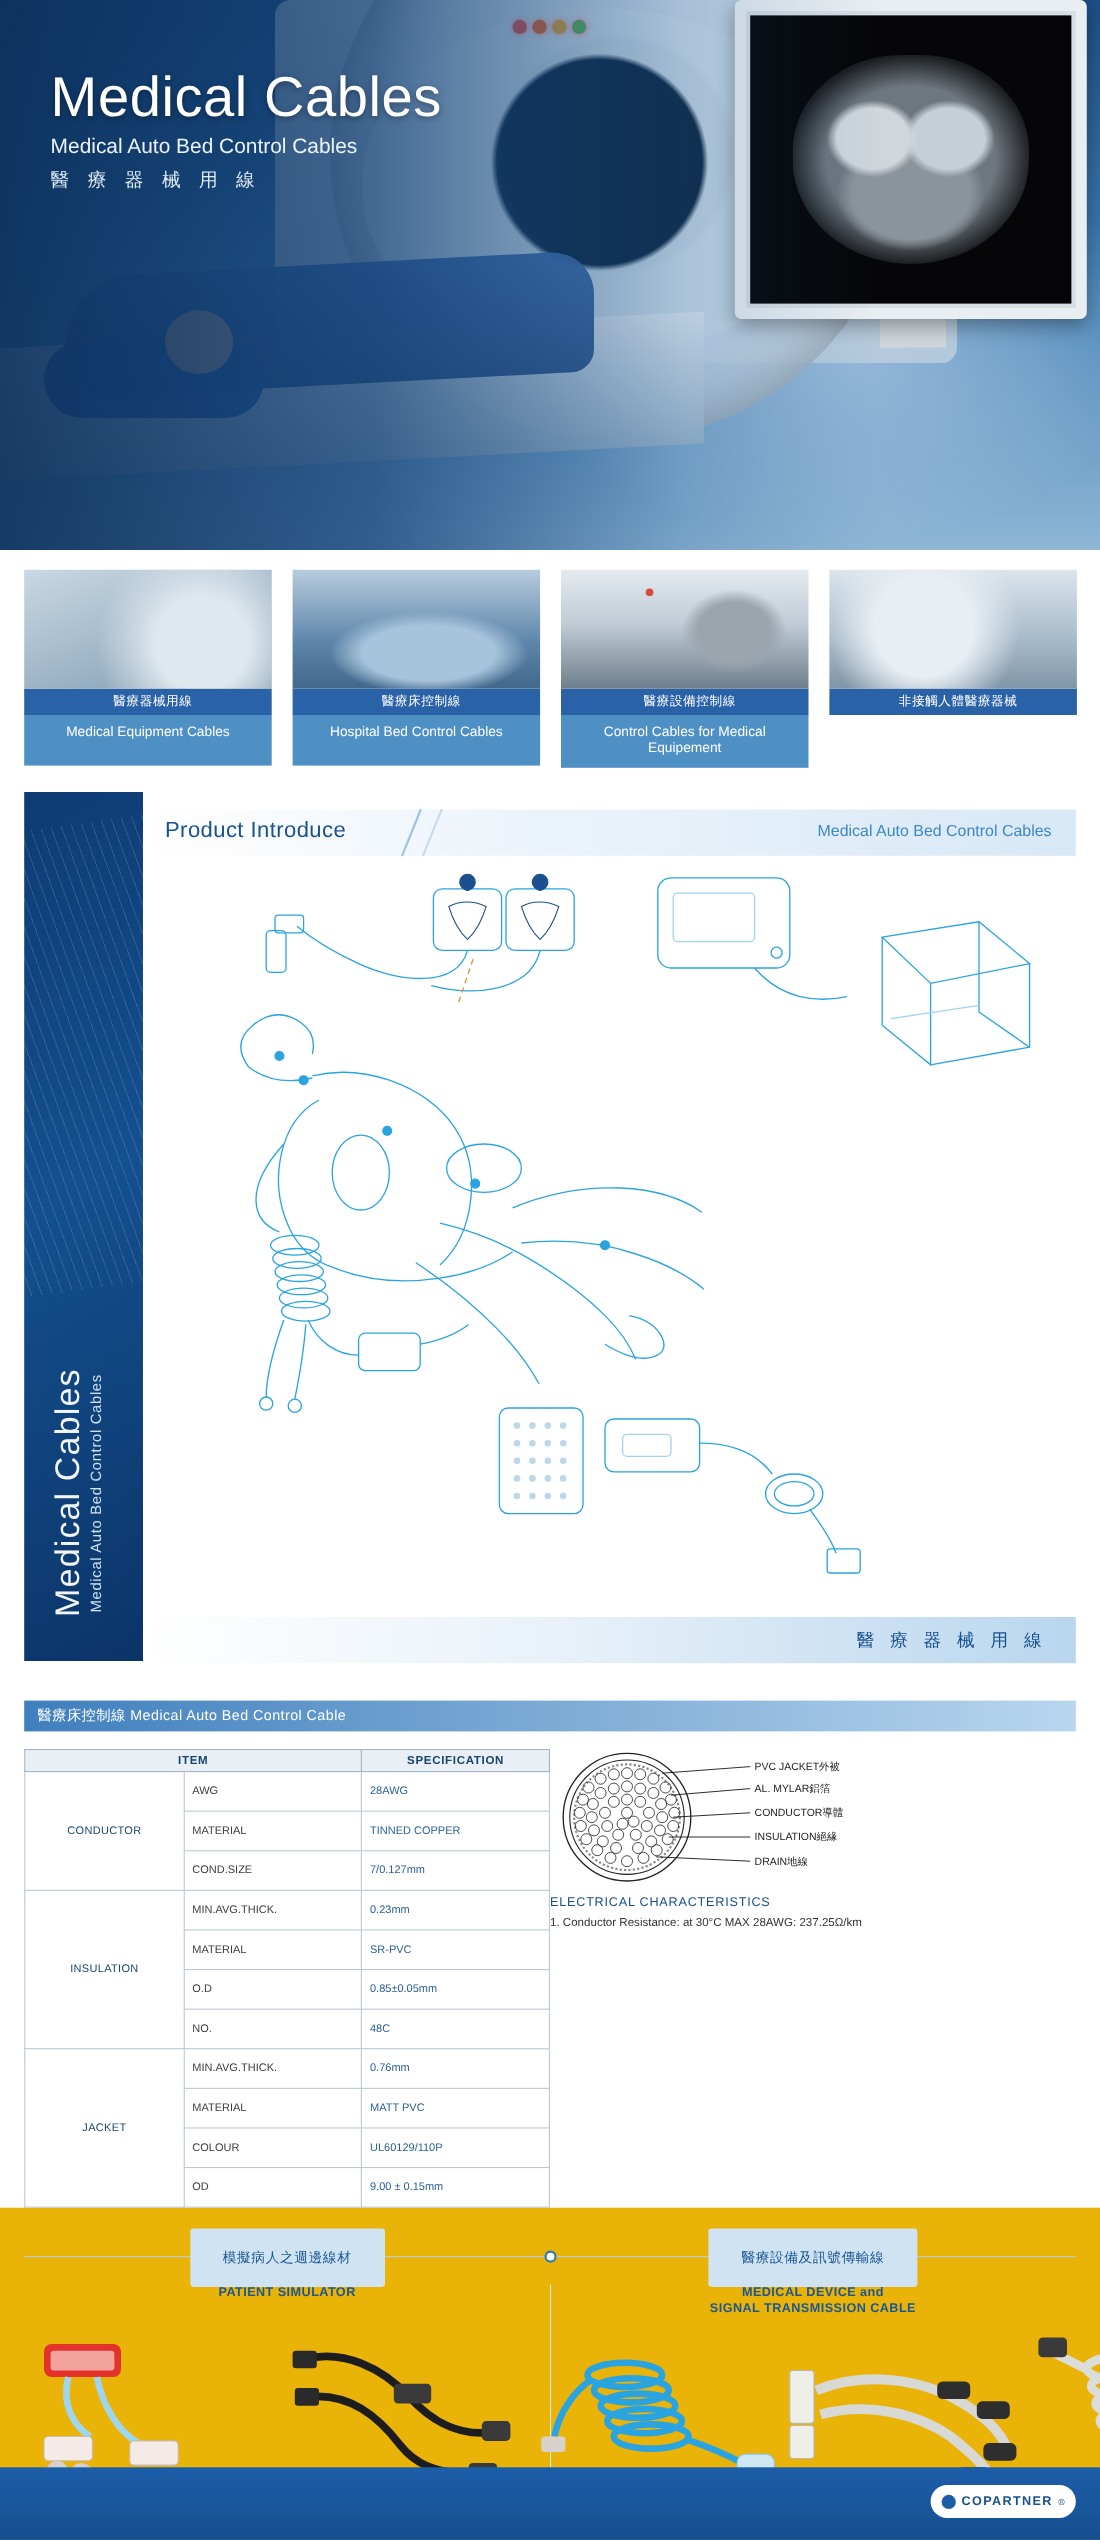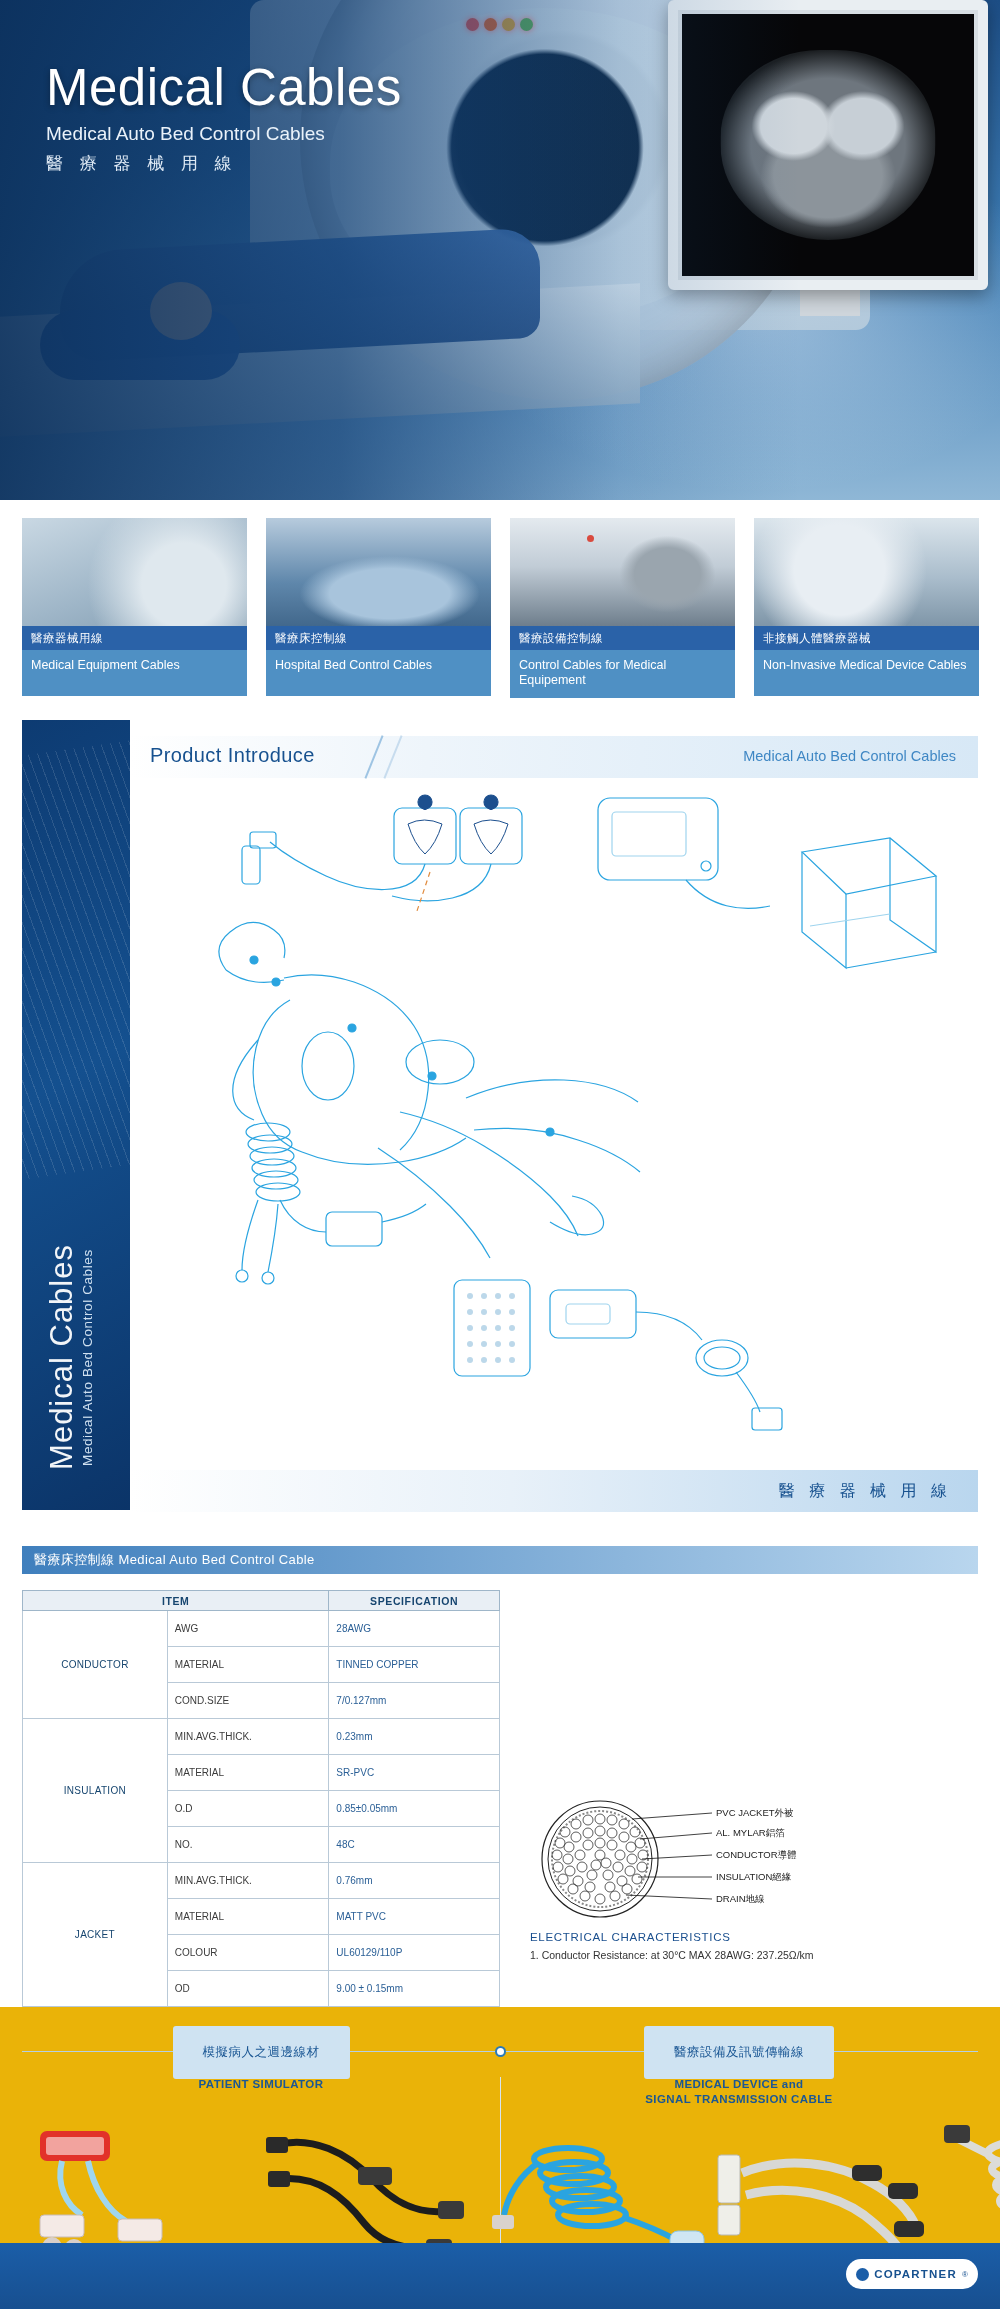--- a/index.html
+++ b/index.html
@@ -165,20 +165,21 @@
 
   
   .cats {
     position: relative;
     width: 1000px;
     height: 220px;
     background: #ffffff;
     padding: 18px 22px 0 22px;
     display: flex;
     gap: 19px;
+    text-align: center;
   }
   .cat {
     position: relative;
     width: 225px;
   }
   .cat-thumb {
     width: 225px; height: 108px;
     background: #b9ccdd;
     overflow: hidden;
     position: relative;
@@ -338,22 +339,20 @@
     background: linear-gradient(90deg,#3f7fbd 0%, #b9d6ee 100%);
     color: #ffffff;
     font-size: 13px;
     line-height: 28px;
     padding-left: 12px;
     letter-spacing: .4px;
   }
   .spec-body {
     display: flex;
     margin-top: 16px;
-    gap: 30px;
-    align-items: center;
   }
   table.spec {
     border-collapse: collapse;
     width: 478px;
     font-size: 10px;
     color: #333;
   }
   table.spec th {
     background: #e9eff5;
     border: 1px solid #9fb6c9;
@@ -564,21 +563,20 @@
       <div class="cat-thumb t3">
         <div class="dot-red"></div>
       </div>
       <div class="cat-bar">醫療設備控制線</div>
       <div class="cat-desc">Control Cables for Medical Equipement</div>
     </div>
 
     <div class="cat">
       <div class="cat-thumb t4"></div>
       <div class="cat-bar">非接觸人體醫療器械</div>
-      <div class="cat-desc">Non-Invasive Medical Device Cables</div>
     </div>
 
   </div>
 
   <div class="intro-wrap">
 
     <div class="intro-left">
       <div class="side-text">
         <div class="side-title">Medical Cables</div>
         <div class="side-sub">Medical Auto Bed Control Cables</div>

